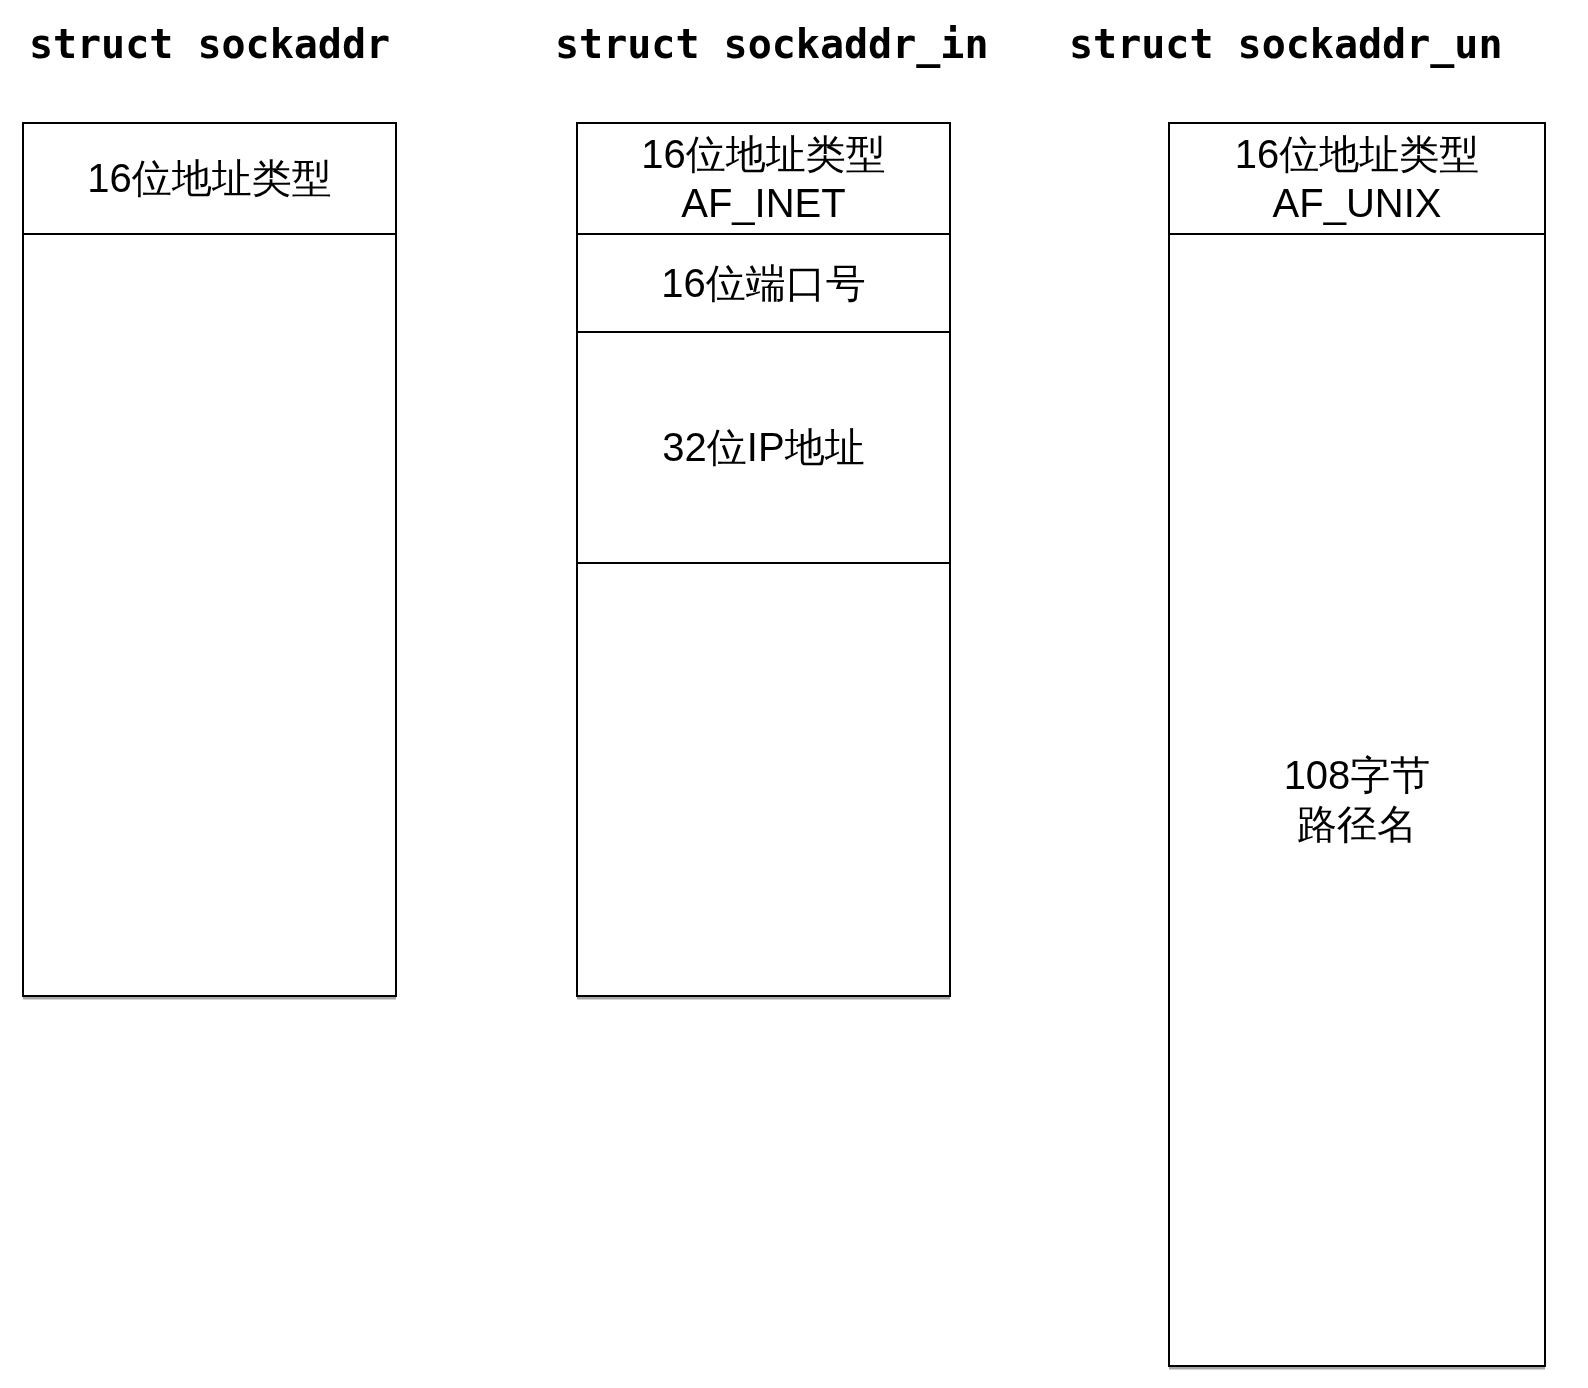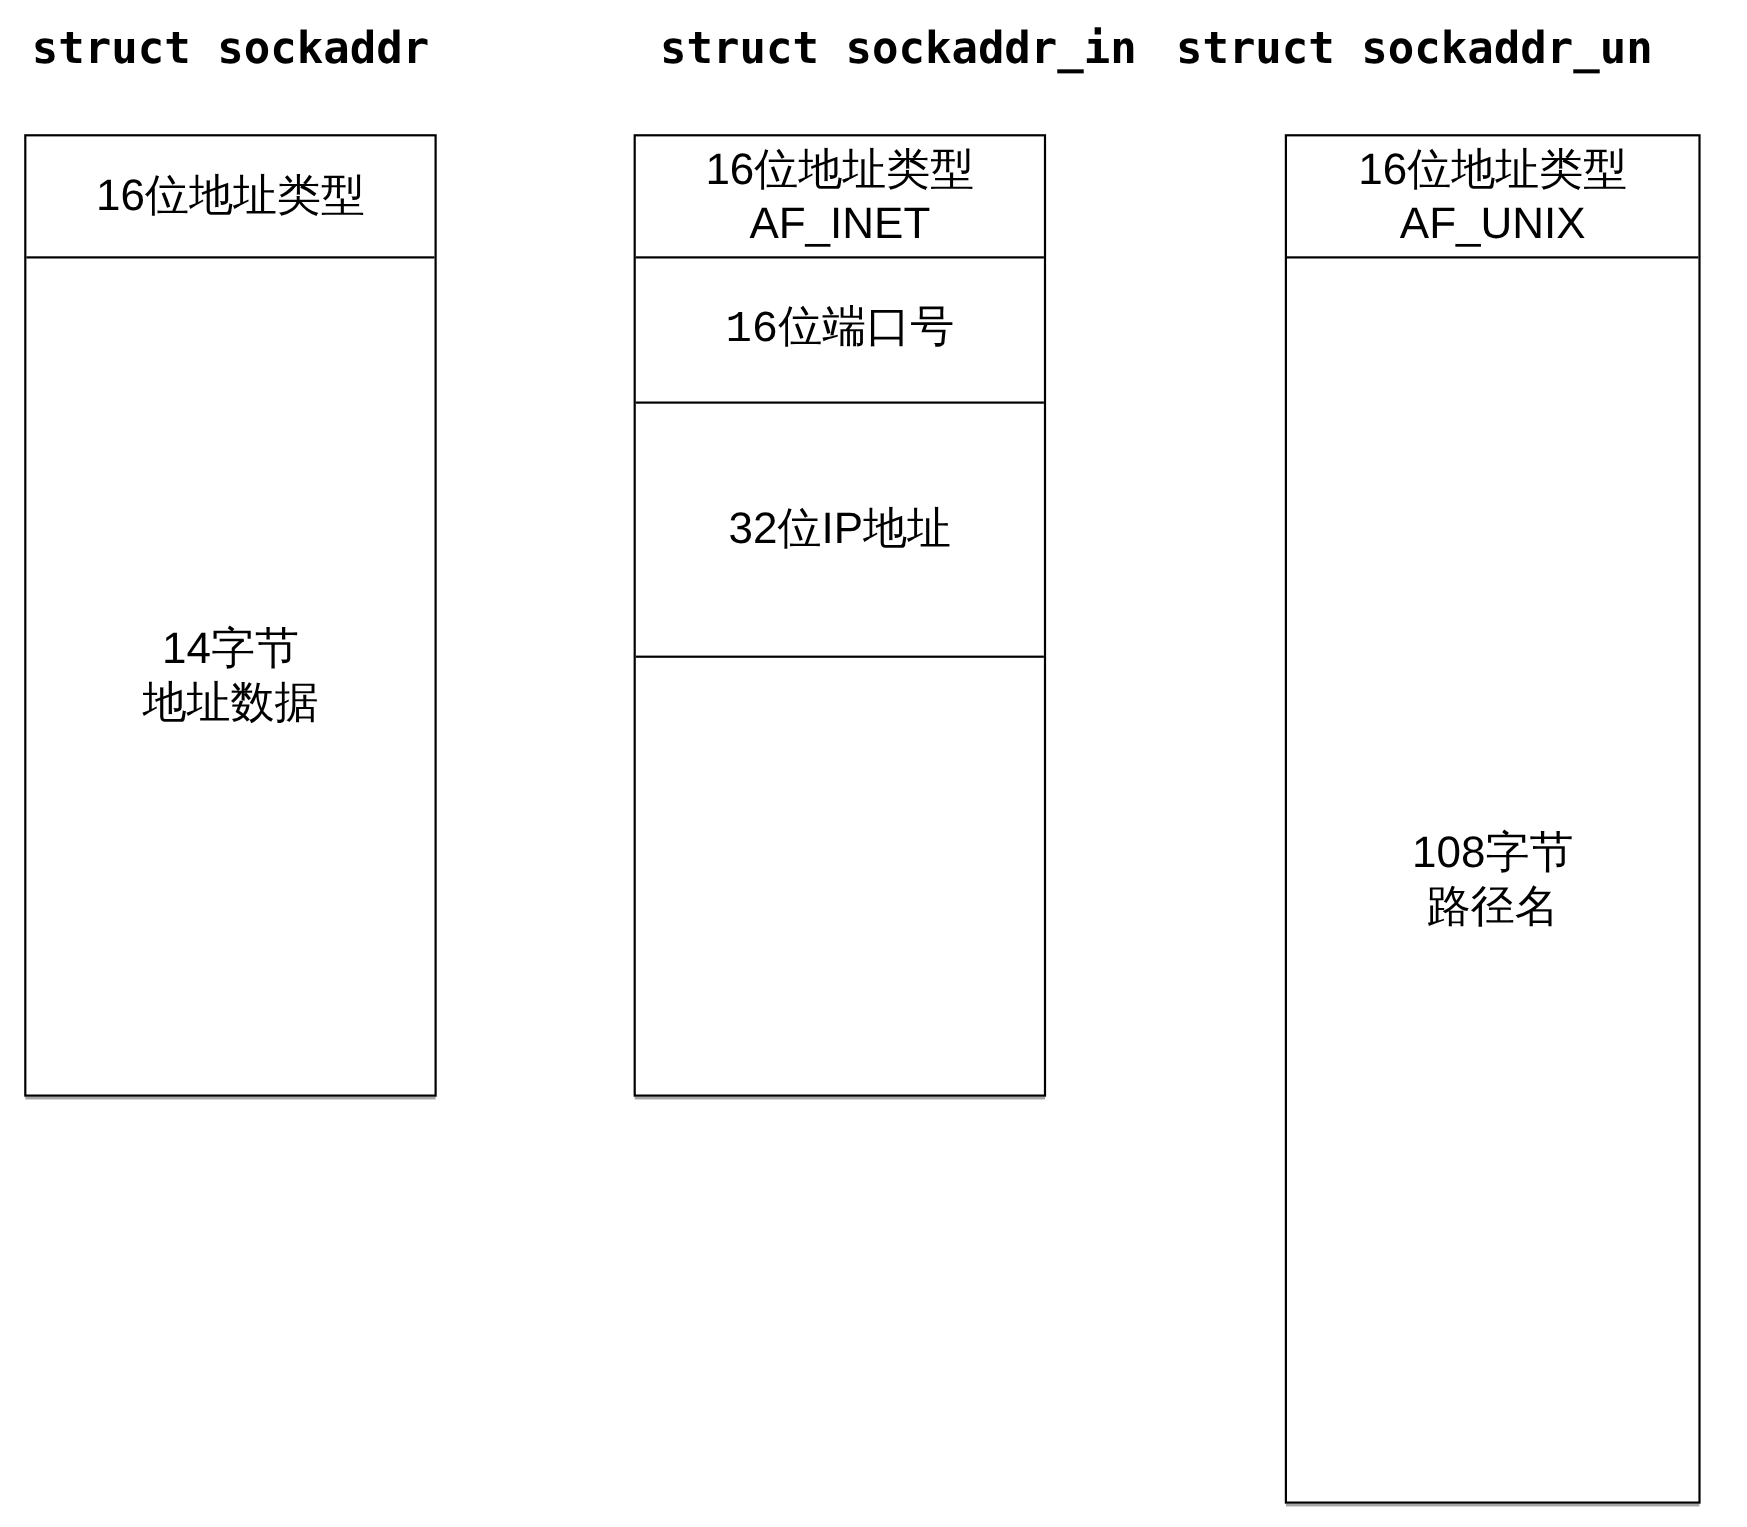--- a/index.html
+++ b/index.html
@@ -59,34 +59,30 @@
 </style>
 </head>
 <body>
 
 <div class="struct-title" style="left:22px; width:375px;">struct sockaddr</div>
 
 <div class="mem-box" style="left:22px; top:122px; width:375px; height:875px;">
   <div class="cell" style="height:111px;">
     <span class="cell-line">16位地址类型</span>
   </div>
-  <div class="cell grow">
-    <span class="cell-line">14字节</span>
-    <span class="cell-line">地址数据</span>
-  </div>
 </div>
 
-<div class="struct-title" style="left:600px; width:375px;">struct sockaddr_in</div>
+<div class="struct-title" style="left:555px; width:375px;">struct sockaddr_in</div>
 
 <div class="mem-box" style="left:576px; top:122px; width:375px; height:875px;">
   <div class="cell" style="height:111px;">
     <span class="cell-line">16位地址类型</span>
     <span class="cell-line">AF_INET</span>
   </div>
-  <div class="cell" style="height:132px;font-family:Liberation Mono, monospace;">
+  <div class="cell" style="height:98px;">
     <span class="cell-line">16位端口号</span>
   </div>
   <div class="cell" style="height:231px;align-items:center;">
     <span class="cell-line">32位IP地址</span>
   </div>
 </div>
 
 <div class="struct-title" style="left:1069px; width:420px;">struct sockaddr_un</div>
 
 <div class="mem-box" style="left:1168px; top:122px; width:378px; height:1245px;">

